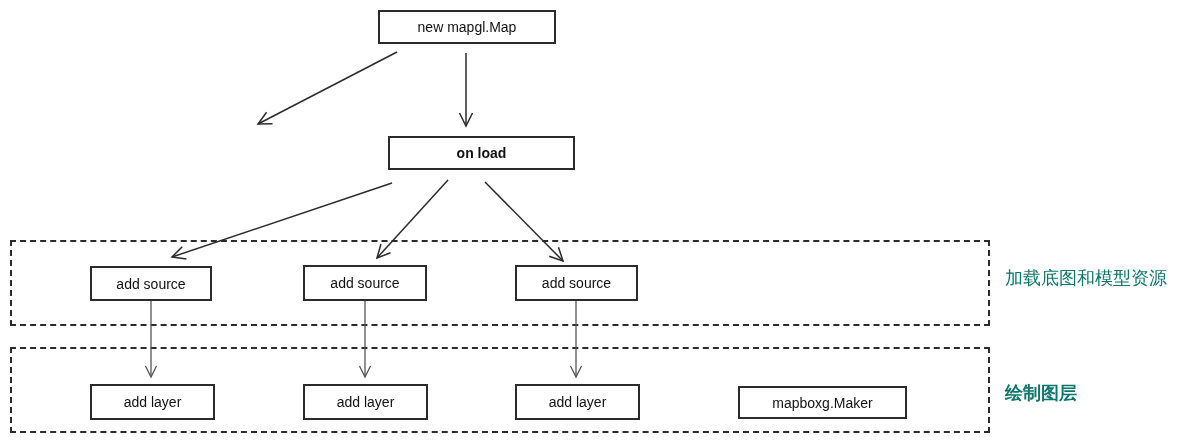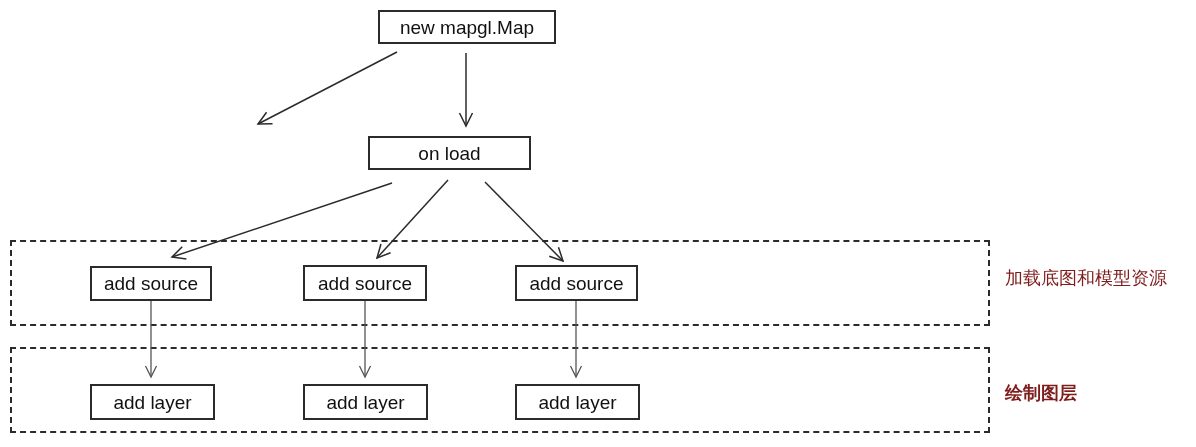--- a/index.html
+++ b/index.html
@@ -20,38 +20,38 @@
     left: 0;
     top: 0;
     z-index: 1;
   }
   .node {
     position: absolute;
     box-sizing: border-box;
     border: 2px solid #2b2b2b;
     background: #ffffff;
     color: #111111;
-    font-size: 19px;
+    font-size: 14px;
     line-height: 1;
     display: flex;
     align-items: center;
     justify-content: center;
     white-space: nowrap;
     z-index: 2;
   }
   .region {
     position: absolute;
     box-sizing: border-box;
     border: 2px dashed #2b2b2b;
     background: transparent;
     z-index: 0;
   }
   .region-label {
     position: absolute;
-    color: #7f1d1d;
+    color: #0f766e;
     font-size: 18px;
     line-height: 1.2;
     white-space: nowrap;
     z-index: 2;
   }
 </style>
 </head>
 <body>
 
 <div class="canvas">
@@ -83,28 +83,29 @@
 
   <div class="region" style="left:10px; top:240px; width:980px; height:86px;"></div>
   <div class="region" style="left:10px; top:347px; width:980px; height:86px;"></div>
 
   <div class="region-label" style="left:1005px; top:268px;">加载底图和模型资源</div>
   <div class="region-label" style="left:1005px; top:383px;font-weight:bold;">绘制图层</div>
 
   <div class="node" style="left:378px; top:10px; width:178px; height:34px;">new mapgl.Map</div>
 
 
-  <div class="node" style="left:368px; top:136px; width:163px; height:34px;">on load</div>
+  <div class="node" style="left:388px; top:136px; width:187px; height:34px;font-weight:bold;">on load</div>
 
   <div class="node" style="left:90px; top:266px; width:122px; height:35px;">add source</div>
 
   <div class="node" style="left:303px; top:265px; width:124px; height:36px;">add source</div>
 
   <div class="node" style="left:515px; top:265px; width:123px; height:36px;">add source</div>
 
   <div class="node" style="left:90px; top:384px; width:125px; height:36px;">add layer</div>
 
   <div class="node" style="left:303px; top:384px; width:125px; height:36px;">add layer</div>
 
   <div class="node" style="left:515px; top:384px; width:125px; height:36px;">add layer</div>
 
+  <div class="node" style="left:738px; top:386px; width:169px; height:33px;">mapboxg.Maker</div>
 
 </div>
 
 </body></html>

